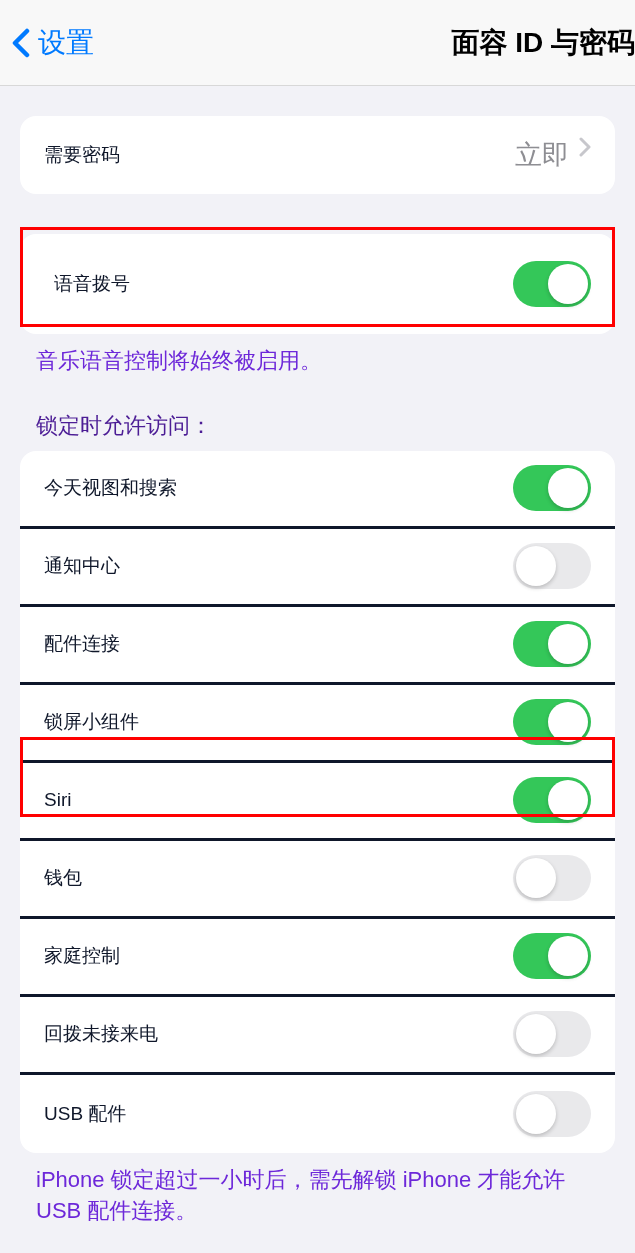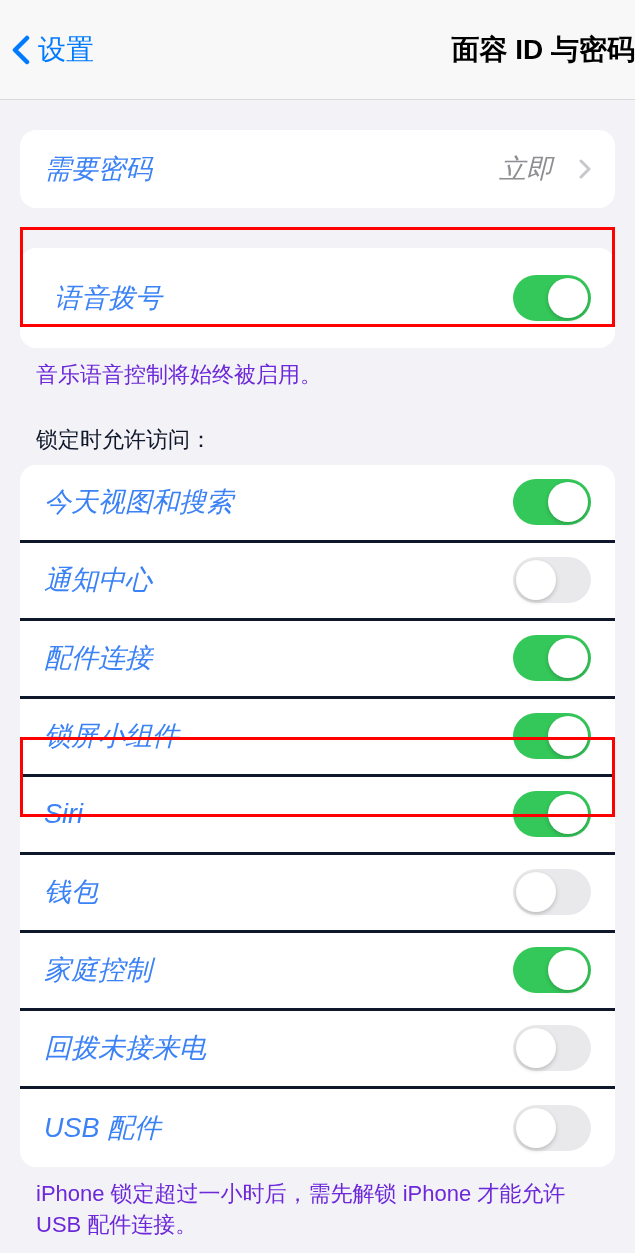--- a/index.html
+++ b/index.html
@@ -10,21 +10,21 @@
     body {
       font-family: -apple-system, "PingFang SC", "Helvetica Neue", sans-serif;
       background: #f2f2f7;
       width: 635px;
       height: 1253px;
       overflow: hidden;
     }
     .nav-bar {
       display: flex;
       align-items: center;
-      height: 100px;
+      height: 86px;
       background: #f8f8f8;
       border-bottom: 1px solid #d8d8d8;
       position: relative;
     }
     .back-button {
       display: flex;
       align-items: center;
       padding-left: 12px;
       color: #007aff;
       font-size: 28px;
@@ -62,29 +62,27 @@
       align-items: center;
       justify-content: space-between;
       min-height: 78px;
       padding: 0 24px;
       border-bottom: 3px solid #0f172a;
     }
     .row:last-child {
       border-bottom: none;
     }
     .row-label {
-      font-size: 27px;
-      color: #3b82f6;
-      font-style: italic;
+      font-size: 19px;
+      color: #0f172a;
     }
     .row-value-wrap {
       display: flex;
-      align-items: center;
-      gap: 26px;
-      font-style: italic;
+      align-items: flex-start;
+      gap: 10px;
     }
     .row-value {
       font-size: 27px;
       color: #8e8e93;
     }
     .chevron-right {
       width: 12px;
       height: 20px;
       color: #c7c7cc;
     }
@@ -117,21 +115,21 @@
       left: 3px;
     }
     .footer-text {
       font-size: 22px;
       color: #6d28d9;
       padding: 12px 36px 0 36px;
       line-height: 1.4;
     }
     .section-header {
       font-size: 22px;
-      color: #0f172a;
+      color: #4c1d95;
       padding: 34px 36px 10px 36px;
     }
     .highlight-box {
       position: absolute;
       border: 3px solid #ff0000;
       pointer-events: none;
       z-index: 100;
     }
     .highlight-1 {
       left: 20px;

